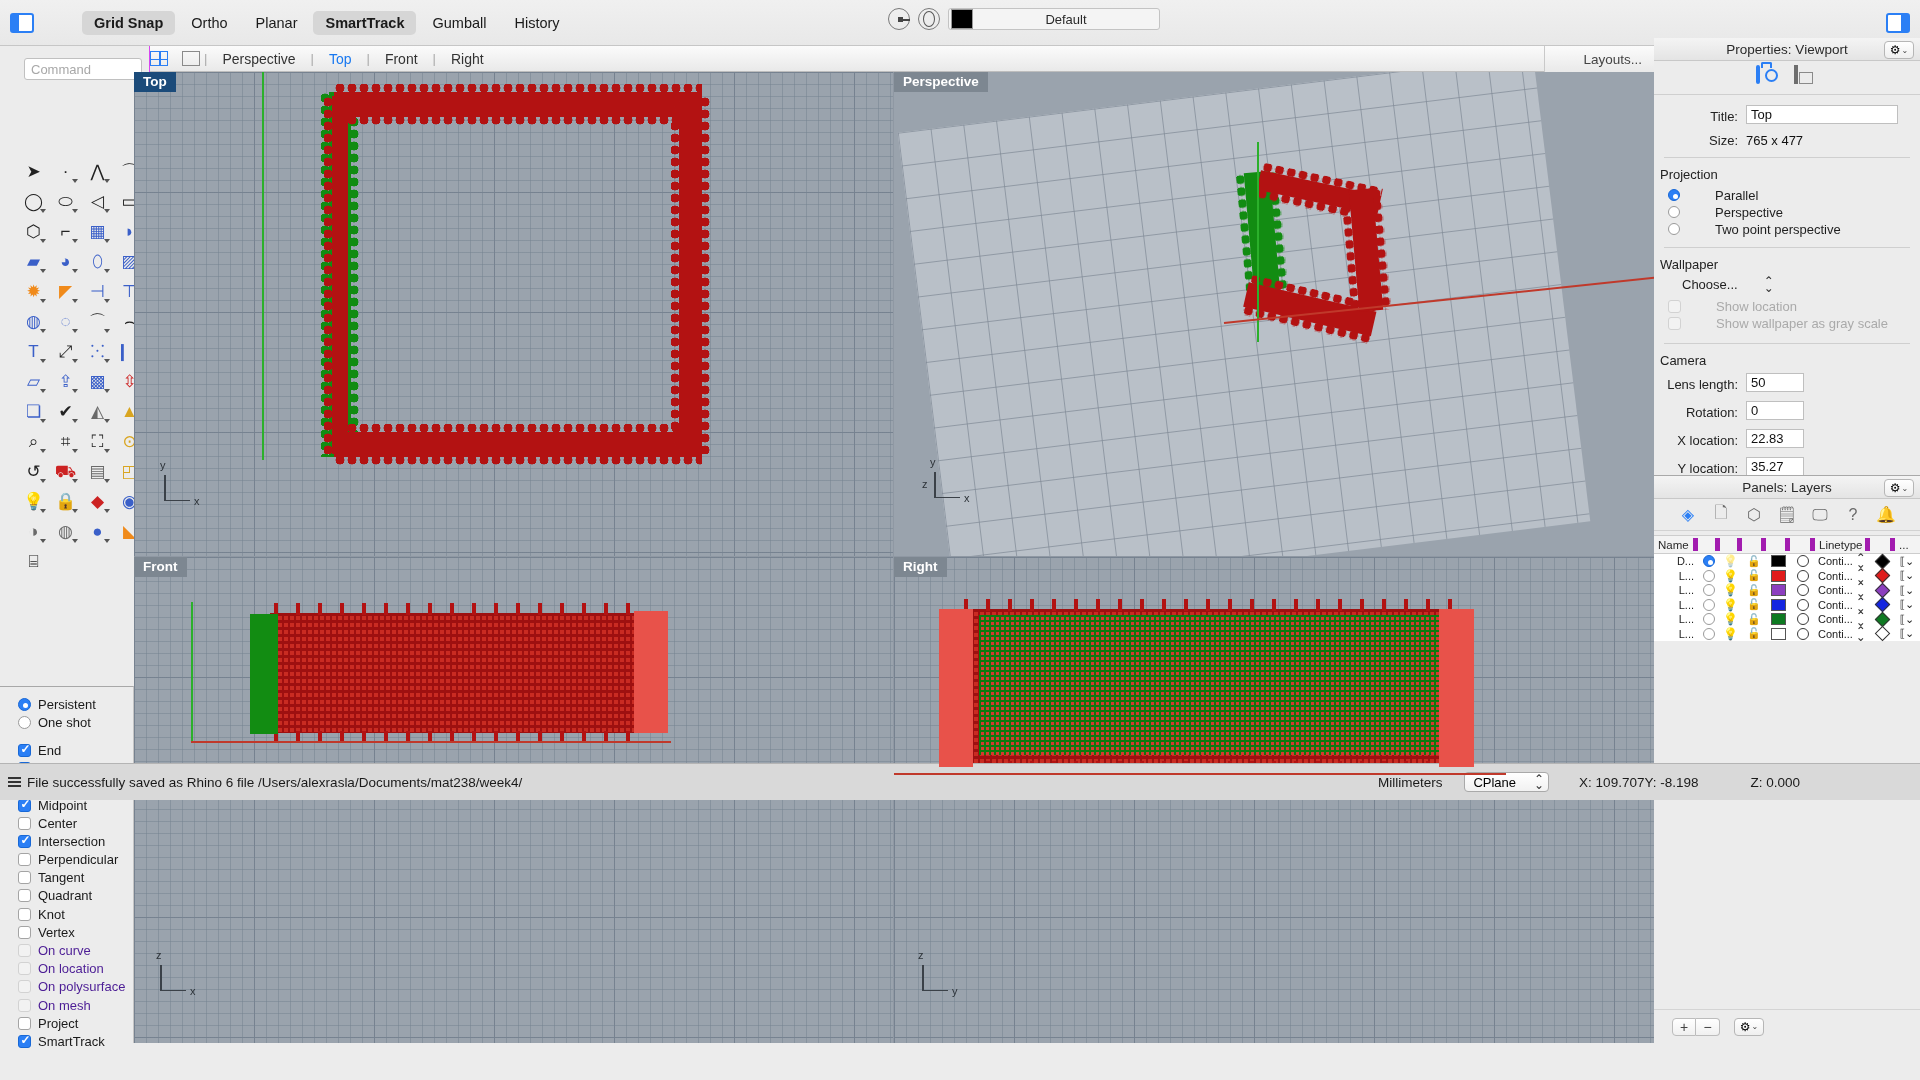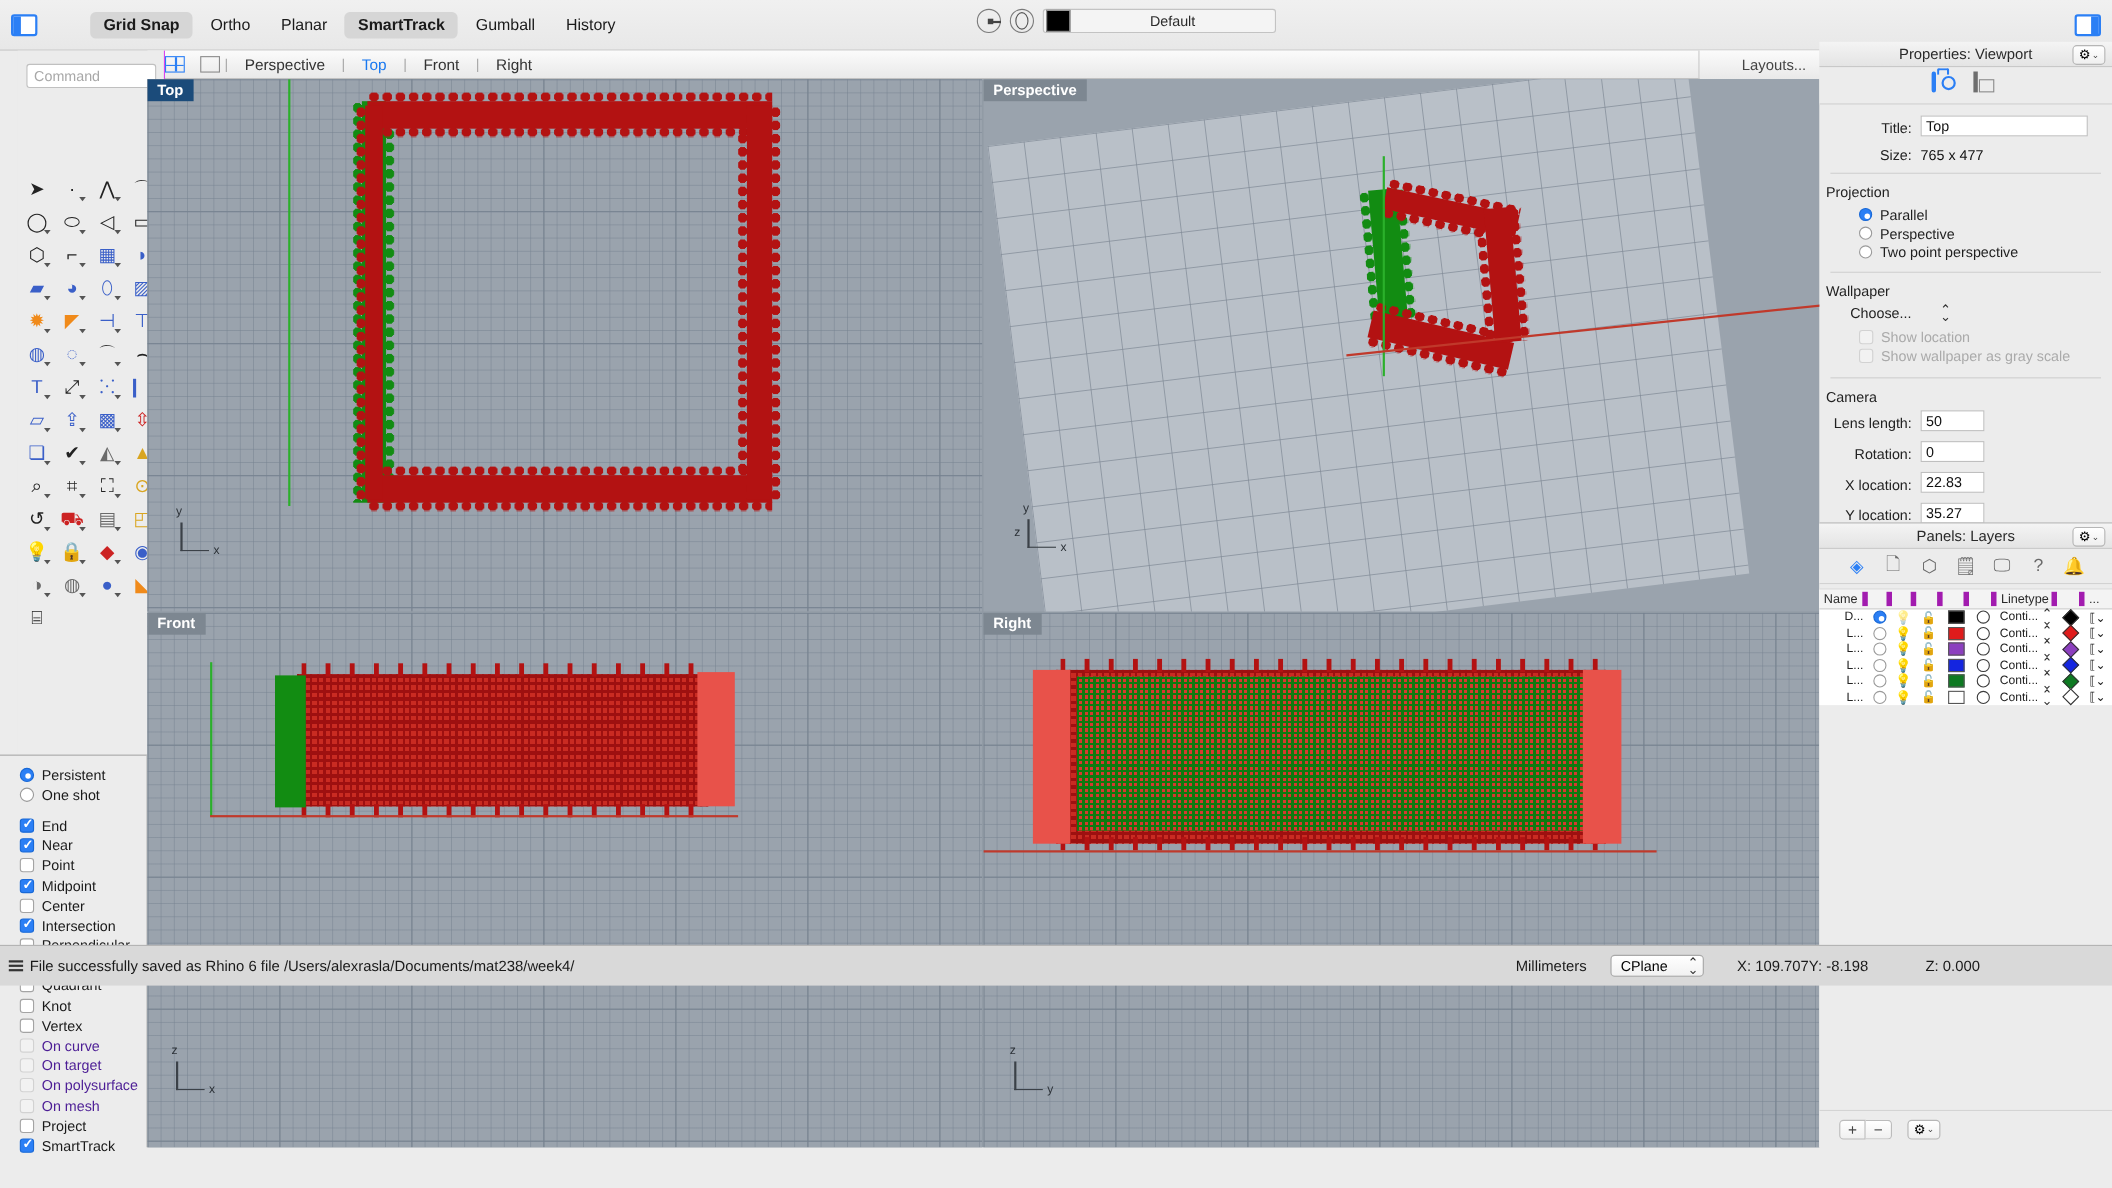--- a/index.html
+++ b/index.html
@@ -4,21 +4,21 @@
 <style>
   * { box-sizing: border-box; margin: 0; padding: 0; }
   html, body {
     width: 1920px; height: 1080px;
     font-family: "Liberation Sans", sans-serif;
     font-size: 13px;
     background: #ececec;
     overflow: hidden;
     -webkit-font-smoothing: antialiased;
   }
-  #app { position: relative; width: 1920px; height: 896px; }
+  #app { position: relative; width: 1920px; height: 800px; }
 
   
   .topbar {
     position: absolute; left: 0; top: 0; width: 1920px; height: 46px;
     background: linear-gradient(#f0f0f0, #e8e8e8);
     border-bottom: 1px solid #c6c6c6;
     display: flex; align-items: center;
   }
   .panel-toggle {
     width: 24px; height: 20px; margin-left: 10px;
@@ -231,21 +231,21 @@
 
   .pbody { padding: 10px 0 0 0; }
   .frow { display:flex; align-items:flex-end; margin-bottom: 9px; }
   .flabel { width: 92px; text-align:right; padding-right: 8px; font-size: 13px; color:#222; }
   .finput {
     background:#fff; border:1px solid #bfbfbf; height: 19px; font-size: 13px;
     padding: 0 4px; display:flex; align-items:center; color:#111;
   }
   .sectitle { font-size: 13px; color:#222; padding: 0 0 5px 6px; }
   .divider { height:1px; background:#cfcfcf; margin: 4px 10px 9px 10px; }
-  .rrow { display:flex; align-items:center; padding-left: 36px; height: 16px; margin-bottom:1px; font-size:13px; color:#1e1e1e; cursor:pointer;}
+  .rrow { display:flex; align-items:center; padding-left: 14px; height: 16px; margin-bottom:1px; font-size:13px; color:#1e1e1e; cursor:pointer;gap:28px;}
   .rrow .radio { width:12px;height:12px;}
   .rrow.dim { color:#aaa; }
   .choose {
     margin-left: 28px; display:flex; align-items:center; gap: 26px;
     font-size:13px; color:#1e1e1e; cursor:pointer;
   }
   .stepper { display:flex; flex-direction:column; line-height:.52; font-size:12px; color:#333; }
 
   
   .layerspanel { position:absolute; left:0; top:437px; width:266px; height:568px; background:#ececec;
@@ -567,21 +567,21 @@
     <div class="orow">
         <span class="cbox"></span>
         <span>Vertex</span>
       </div>
     <div class="orow dim">
         <span class="cbox dim"></span>
         <span>On curve</span>
       </div>
     <div class="orow dim">
         <span class="cbox dim"></span>
-        <span>On target</span>
+        <span>On location</span>
       </div>
     <div class="orow dim">
         <span class="cbox dim"></span>
         <span>On polysurface</span>
       </div>
     <div class="orow dim">
         <span class="cbox dim"></span>
         <span>On mesh</span>
       </div>
     <div class="orow">

